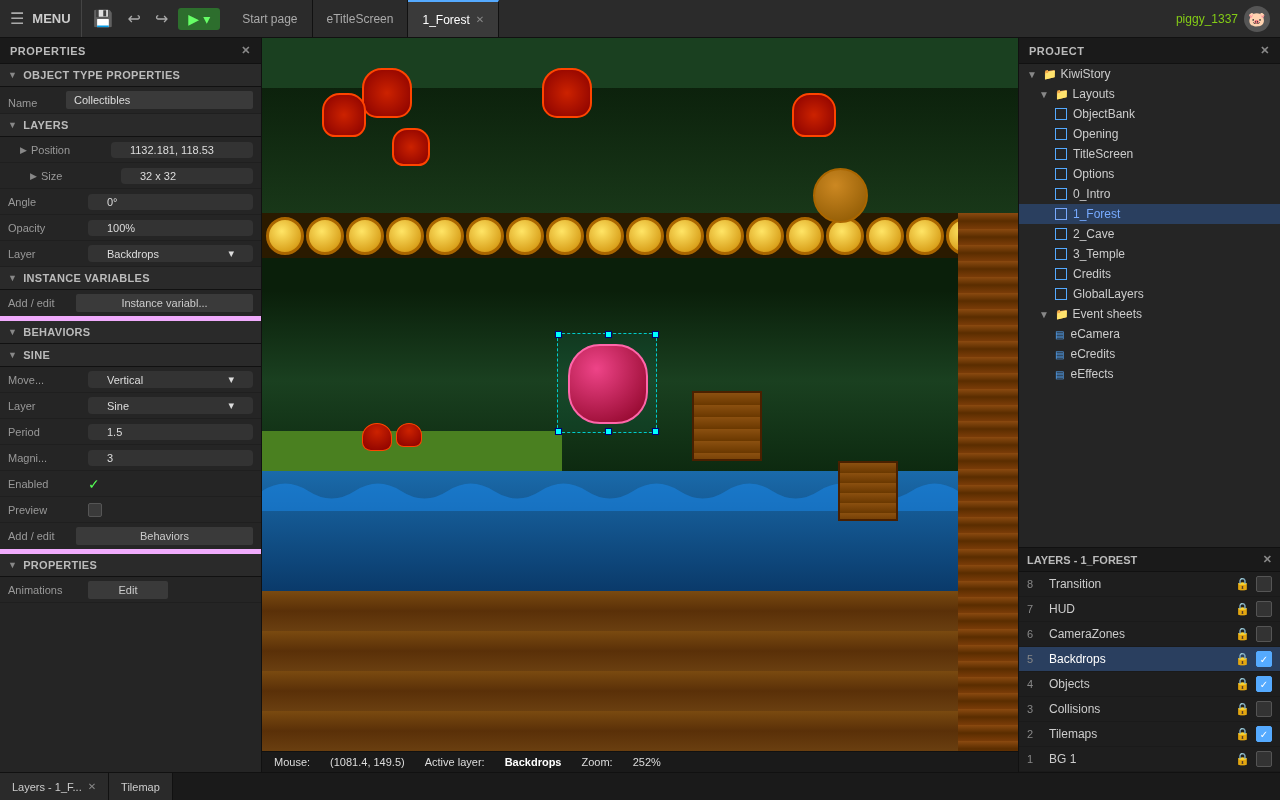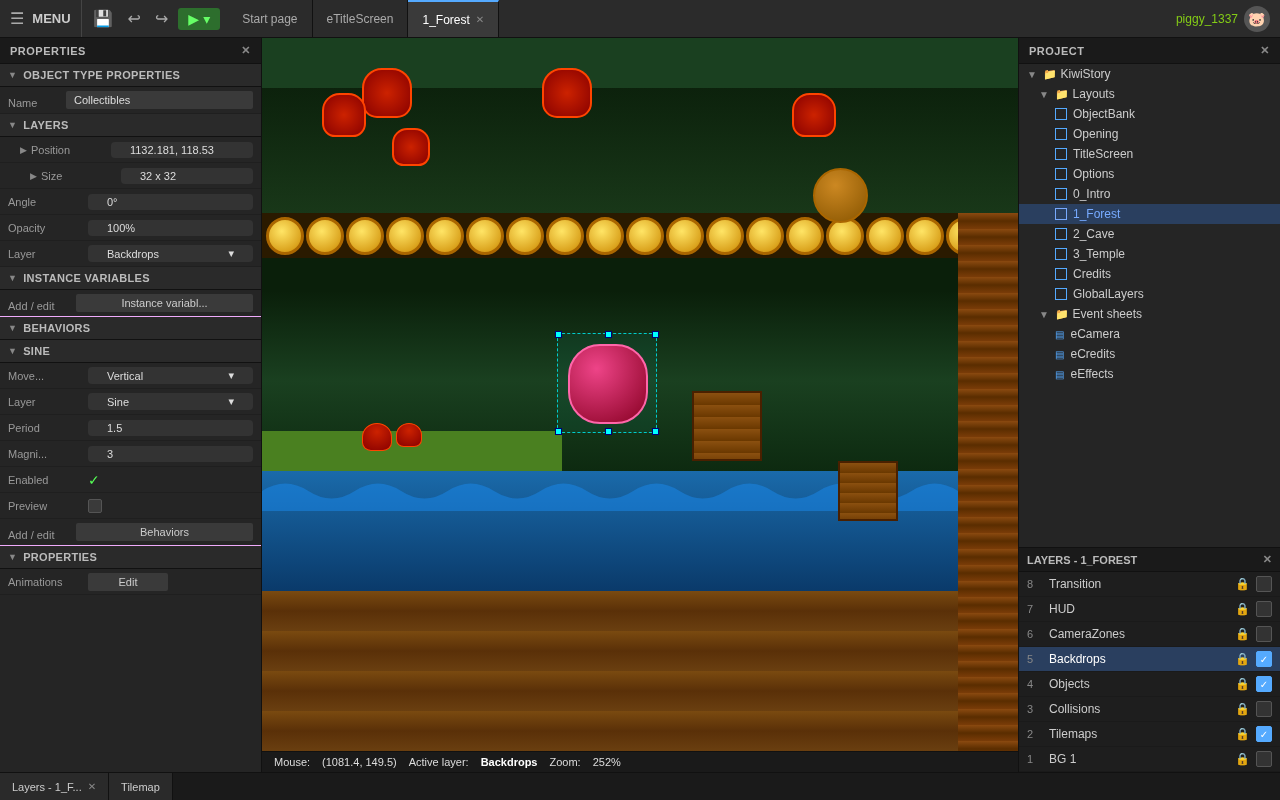--- a/index.html
+++ b/index.html
@@ -190,24 +190,24 @@
     .name-value {
       background: #3a3a3a;
       color: #ddd;
       font-size: 11px;
       padding: 3px 8px;
       border-radius: 2px;
       flex: 1;
     }
     .add-edit-row {
       display: flex;
-      align-items: flex-end;
+      align-items: center;
       padding: 4px 8px;
       gap: 8px;
-      border-bottom: 1px solid #f0abfc;
+      border-bottom: 5px solid #f0abfc;
     }
     .add-edit-label { color: #999; font-size: 11px; width: 60px; flex-shrink: 0; }
     .add-edit-btn {
       background: #3a3a3a;
       color: #ccc;
       font-size: 11px;
       padding: 3px 8px;
       border-radius: 2px;
       cursor: pointer;
       flex: 1;
@@ -240,21 +240,21 @@
       overflow: hidden;
     }
     
     .status-bar {
       background: #1a1a1a;
       border-top: 1px solid #111;
       padding: 4px 12px;
       font-size: 11px;
       color: #aaa;
       display: flex;
-      gap: 12px;
+      gap: 20px;
       flex-shrink: 0;
     }
     .status-bar span { color: #ddd; }
 
     
     .right-panel {
       width: 262px;
       background: #252525;
       border-left: 1px solid #111;
       display: flex;

